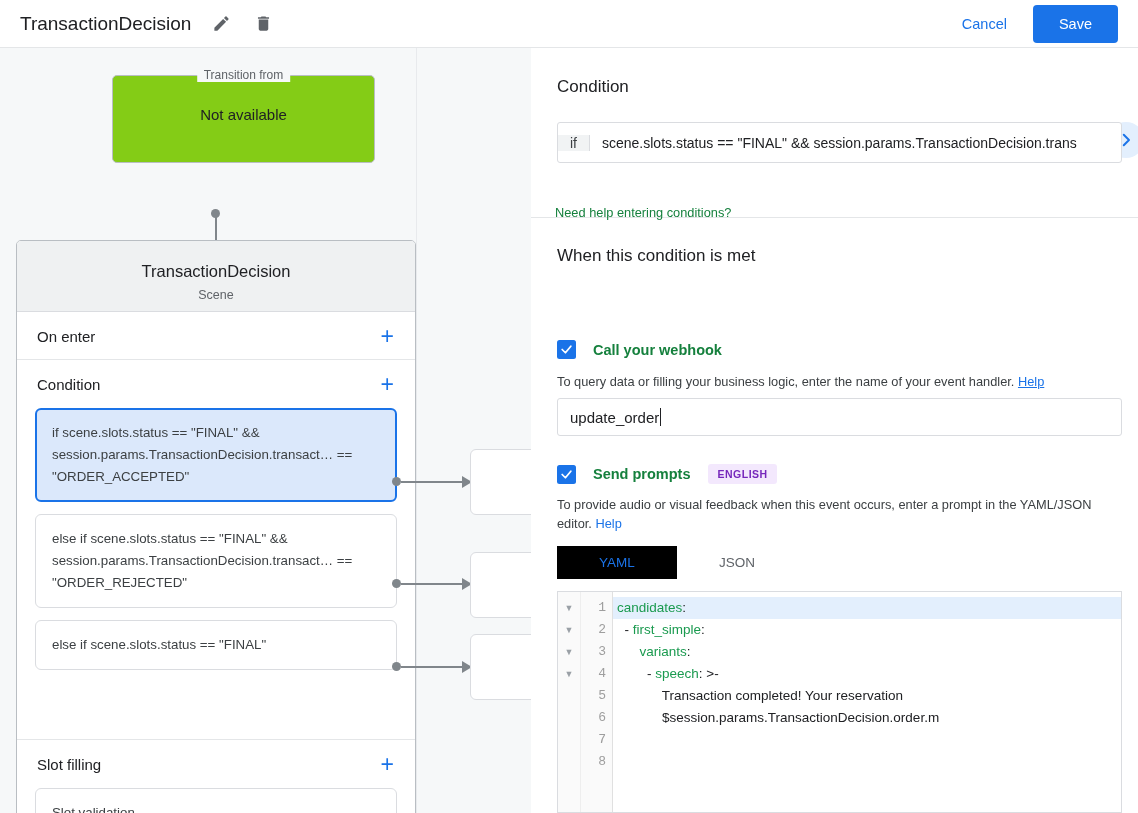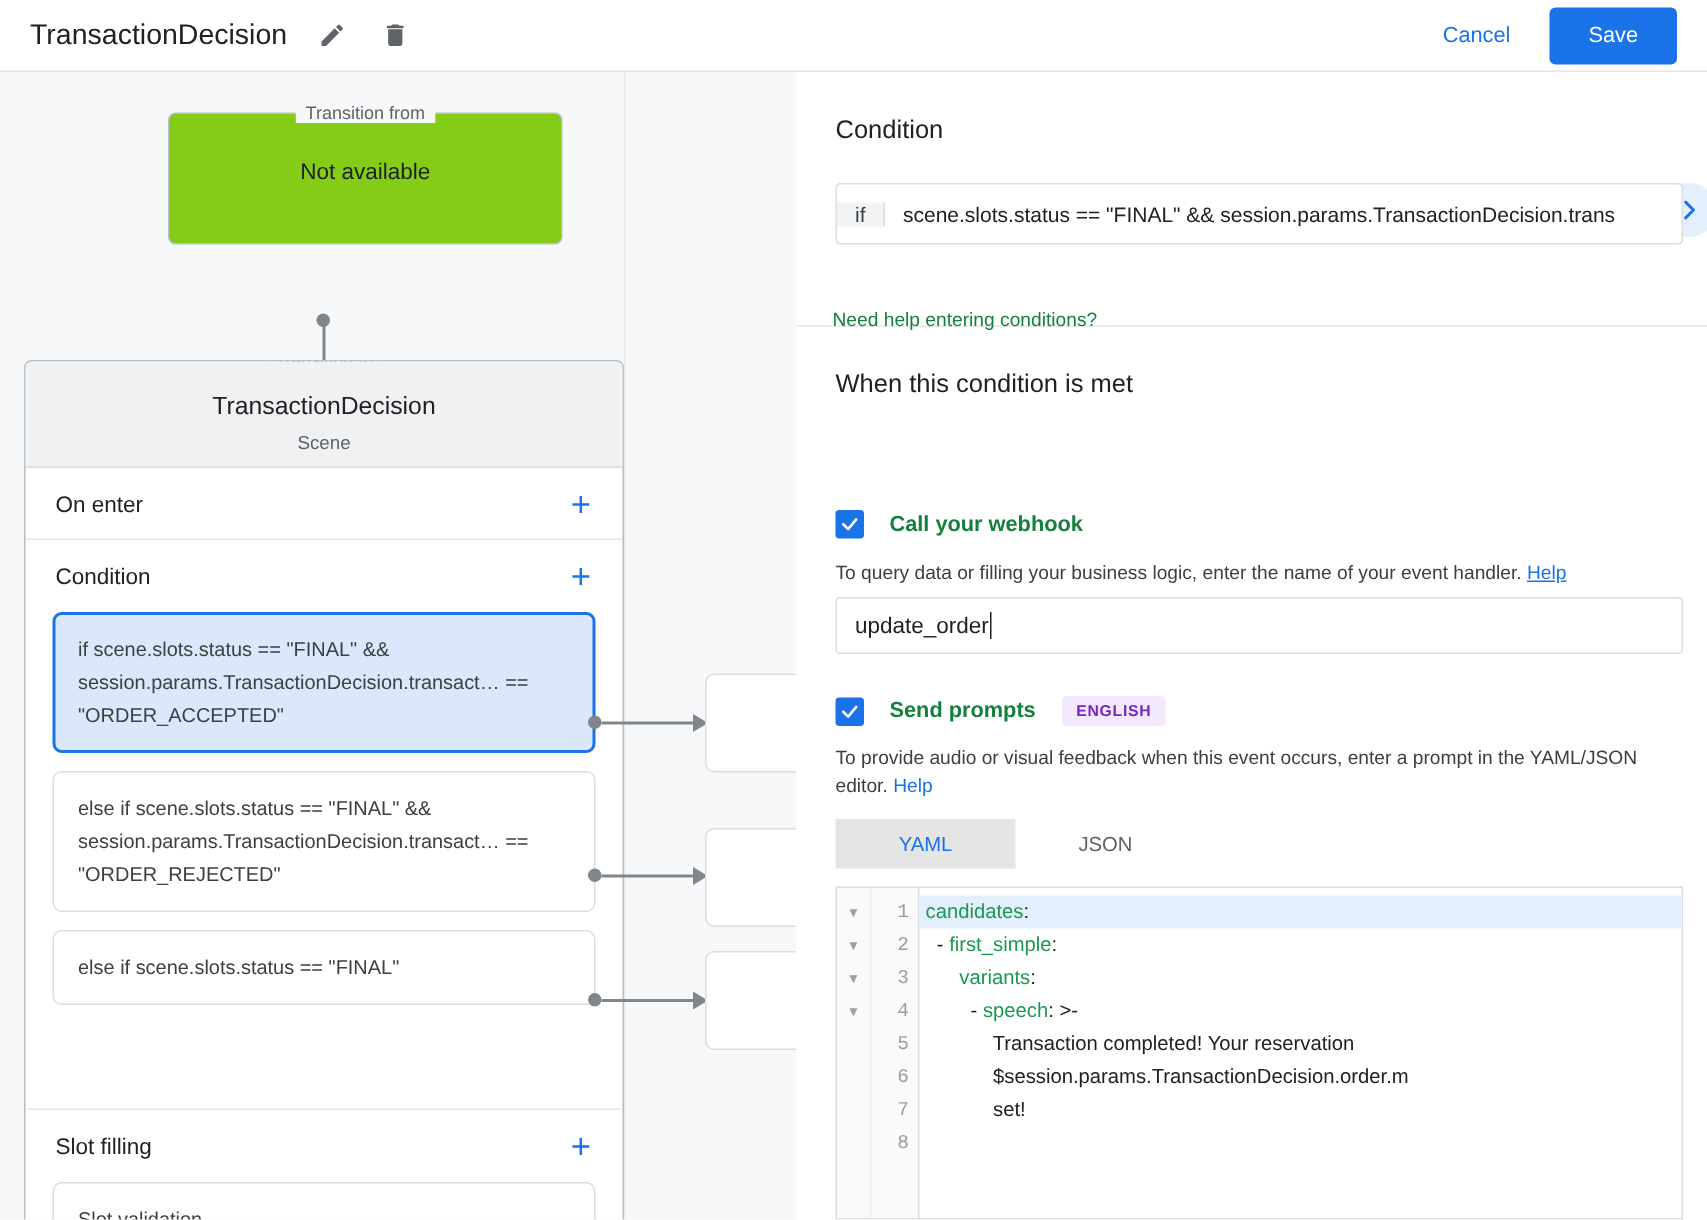--- a/index.html
+++ b/index.html
@@ -257,21 +257,21 @@
   #editor-tabs {
     position: absolute; left: 26px; top: 498px; right: 16px; height: 33px;
     display: flex;
   }
   .editor-tab {
     width: 120px; height: 33px;
     display: flex; align-items: center; justify-content: center;
     font-size: 13.5px; color: #5f6368; cursor: pointer;
     background: transparent;
   }
-  .editor-tab.active { background: #e5e5e5; color: #1a73e8; }
+  .editor-tab.active { background: #000000; color: #1a73e8; }
 
   
   #code-editor {
     position: absolute; left: 26px; top: 543px; right: 16px; bottom: 0;
     border: 1px solid #dadce0;
     background: #ffffff;
     display: flex; overflow: hidden;
   }
   #fold-gutter {
     width: 23px; background: #fafafa;
@@ -477,17 +477,16 @@
       <div class="line-no">7</div>
       <div class="line-no">8</div>
     </div>
     <div id="code-body">
       <div class="code-line highlight"><span class="tok-plain"></span><span class="tok-key">candidates</span><span class="tok-punc">:</span><span class="tok-plain"></span></div>
       <div class="code-line"><span class="tok-plain">  - </span><span class="tok-key">first_simple</span><span class="tok-punc">:</span><span class="tok-plain"></span></div>
       <div class="code-line"><span class="tok-plain">      </span><span class="tok-key">variants</span><span class="tok-punc">:</span><span class="tok-plain"></span></div>
       <div class="code-line"><span class="tok-plain">        - </span><span class="tok-key">speech</span><span class="tok-punc">:</span><span class="tok-plain"> &gt;-</span></div>
       <div class="code-line">            Transaction completed! Your reservation</div>
       <div class="code-line">            $session.params.TransactionDecision.order.m</div>
-      <div class="code-line">            set!</div>
       <div class="code-line"></div>
     </div>
   </div>
 </div>
 
 </body></html>

